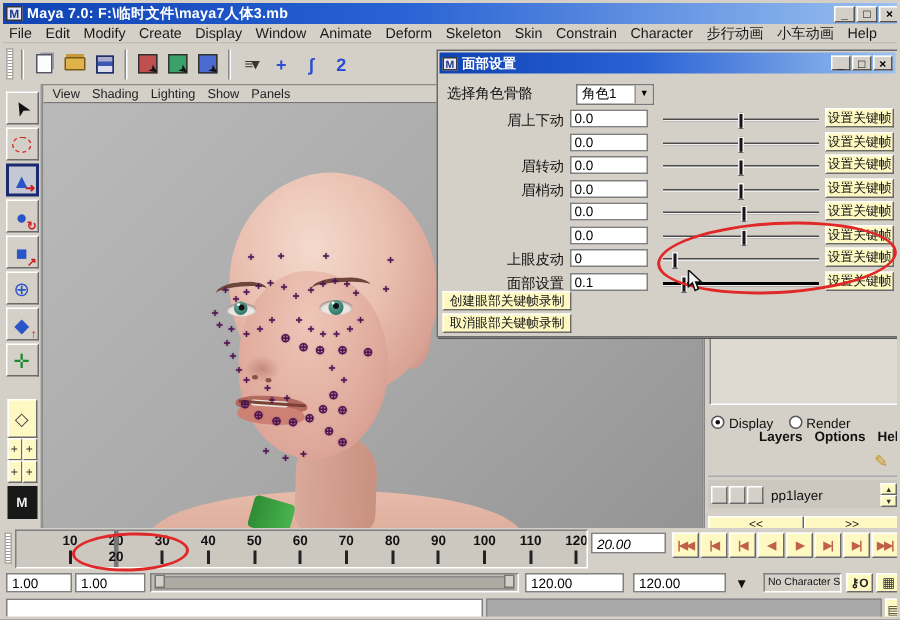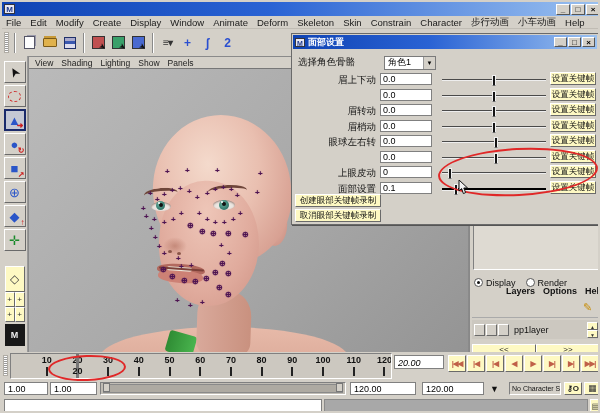--- a/index.html
+++ b/index.html
@@ -48,21 +48,21 @@
   .tool .acc{position:absolute;right:0;bottom:-1px;font-size:8px;color:#cc2020;font-weight:bold;}
   .lasso{width:13px;height:11px;border:1.5px dashed #cc3030;border-radius:50%;}
   .layoutbox{margin-top:14px;display:flex;flex-direction:column;align-items:center;}
   .pane-single{width:20px;height:26px;display:flex;align-items:center;justify-content:center;font-size:12px;color:#444;}
   .pane-grid{display:grid;grid-template-columns:10px 10px;grid-auto-rows:15px;}
   .pane-mini{font-size:8px;color:#333;display:flex;align-items:center;justify-content:center;}
   .maya-logo{width:20px;height:22px;background:#181818;color:#eee;font-size:9px;font-weight:bold;display:flex;align-items:center;justify-content:center;margin-top:2px;}
 
   
   .viewport{position:absolute;left:26px;top:54px;width:441px;height:296px;border:1px solid #8a8a8a;}
-  .vp-menubar{height:12px;background:#d4d0c8;display:flex;gap:8px;align-items:center;padding-left:6px;border-bottom:1px solid #777;}
+  .vp-menubar{height:12px;background:#d4d0c8;display:flex;gap:8px;align-items:flex-start;padding-left:6px;border-bottom:1px solid #777;}
   .vp-menu-item{font-size:8.5px;color:#222;}
   .vp-canvas{position:relative;width:100%;height:283px;background:linear-gradient(135deg,#bababa 0%,#a8a8a8 55%,#949494 100%);overflow:hidden;}
   .shape{position:absolute;}
   .skull{left:124px;top:46px;width:138px;height:150px;border-radius:50% 50% 46% 48%;
     background:radial-gradient(ellipse at 42% 32%,#f4dacc 0%,#e9bfb0 45%,#d8a193 78%,#c68d80 100%);transform:rotate(-6deg);}
   .lowface{left:130px;top:112px;width:100px;height:125px;border-radius:46% 54% 50% 52%;
     background:radial-gradient(ellipse at 45% 25%,#eec6b8 0%,#e0ab9d 60%,#cf9486 100%);transform:rotate(4deg);}
   .ear{left:237px;top:140px;width:21px;height:37px;border-radius:50%;background:radial-gradient(ellipse at 40% 40%,#e6b4a6,#c98f82);transform:rotate(8deg);}
   .neck{left:168px;top:222px;width:54px;height:64px;background:linear-gradient(90deg,#d9a99b,#c9917f);border-radius:35% 40% 20% 20%;transform:rotate(2deg);}
   .shoulders{left:70px;top:258px;width:250px;height:64px;border-radius:50% 50% 0 0;background:linear-gradient(180deg,#e7baa9,#d5a08f);}
@@ -149,20 +149,21 @@
   .help-line{position:absolute;left:322px;top:1px;width:264px;height:14px;background:#a8a8a8;border:1px solid #8a8a8a;}
   .cmd-toggle{position:absolute;left:588px;top:1px;width:11px;height:14px;font-size:8px;text-align:center;line-height:13px;color:#333;}
 </style>
 </head>
 <body>
 
 <div class="window">
 
   <div class="titlebar">
     <div class="app-icon">M</div>
+    <div class="title-text">Maya 7.0: F:\临时文件\maya7人体3.mb</div>
     <div class="winbtns">
       <div class="winbtn">_</div>
       <div class="winbtn">□</div>
       <div class="winbtn">×</div>
     </div>
   </div>
 
   <div class="menubar" id="menubar">
       <span class="menu-item">File</span>
       <span class="menu-item">Edit</span>
@@ -419,21 +420,20 @@
         </div>
         <div class="dlg-row">
           <div class="dlg-row-label">眉梢动</div>
           <div class="dlg-input">0.0</div>
           <div class="dlg-track">
             <div class="dlg-thumb" style="left: calc(50% - 2px);"></div>
           </div>
           <div class="setkey-btn outset">设置关键帧</div>
         </div>
         <div class="dlg-row">
-          <div class="dlg-row-label">眼球左右转</div>
           <div class="dlg-input">0.0</div>
           <div class="dlg-track">
             <div class="dlg-thumb" style="left: calc(52% - 2px);"></div>
           </div>
           <div class="setkey-btn outset">设置关键帧</div>
         </div>
         <div class="dlg-row">
           <div class="dlg-input">0.0</div>
           <div class="dlg-track">
             <div class="dlg-thumb" style="left: calc(52% - 2px);"></div>

